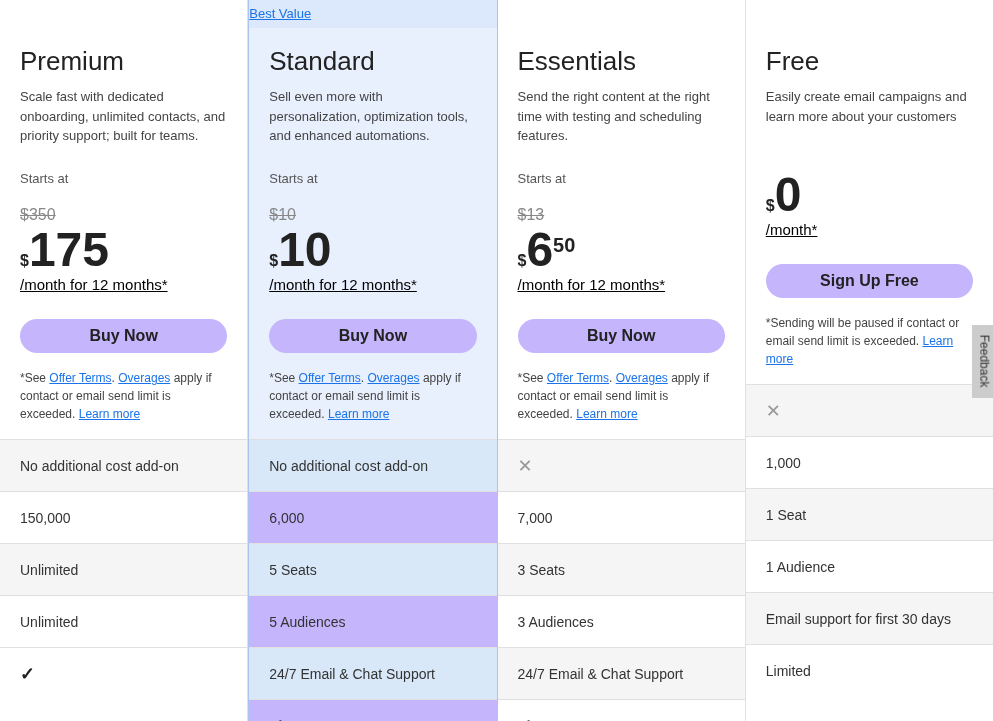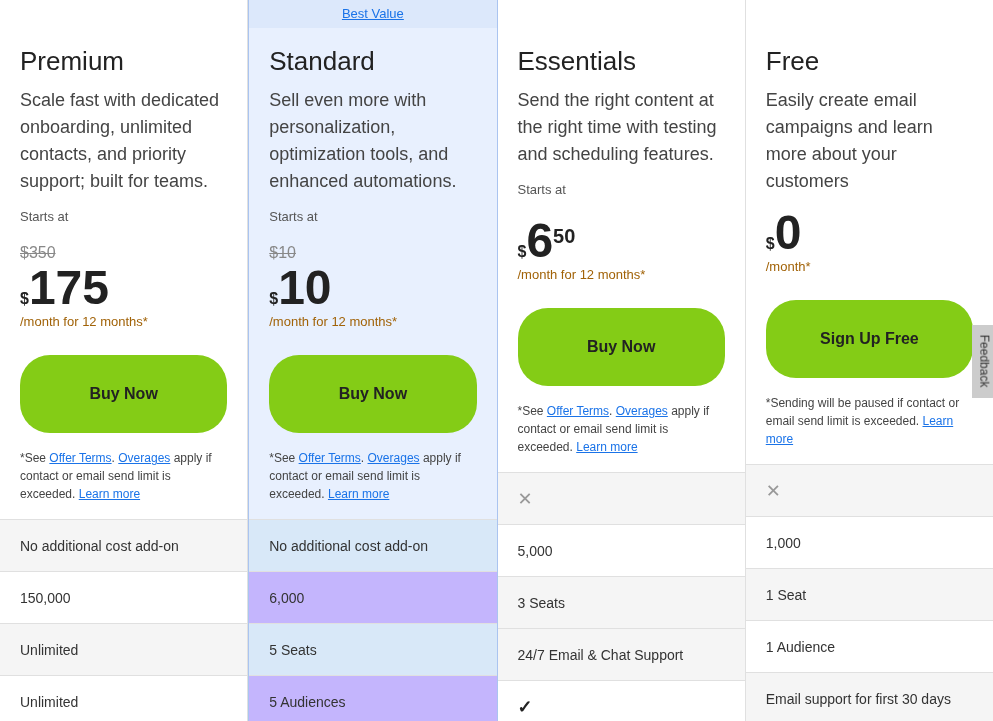--- a/index.html
+++ b/index.html
@@ -27,21 +27,21 @@
     }
 
     .plan-col.highlighted {
       background: #e8f0fe;
       border-left: 1px solid #aac4f0;
       border-right: 1px solid #aac4f0;
       margin-top: 0;
     }
 
     .best-value-banner {
-      text-align: center;
+      text-align: left;
       padding: 6px 0 4px;
       font-size: 13px;
       color: #1a73e8;
       text-decoration: underline;
       font-weight: 500;
       height: 28px;
       background: #dce8fb;
     }
 
     .no-banner {
@@ -53,21 +53,21 @@
     }
 
     .plan-name {
       font-size: 26px;
       font-weight: 400;
       margin-bottom: 10px;
       line-height: 1.2;
     }
 
     .plan-desc {
-      font-size: 18px;
+      font-size: 13px;
       color: #444;
       line-height: 1.5;
       min-height: 70px;
       margin-bottom: 14px;
     }
 
     .starts-at {
       font-size: 13px;
       color: #555;
       margin-bottom: 20px;
@@ -100,31 +100,32 @@
     }
 
     .price-cents {
       font-size: 20px;
       font-weight: 600;
       align-self: flex-start;
       margin-top: 8px;
     }
 
     .price-period {
-      font-size: 13px;
-      color: #a16207;
+      font-size: 15px;
+      color: #000000;
       margin-bottom: 16px;
+      text-decoration: underline;
     }
 
     .btn-buy {
       display: block;
       width: calc(100% - 40px);
       margin: 0 20px 16px;
-      padding: 30px 0;
-      background: #84cc16;
+      padding: 8px 0;
+      background: #c4b5fd;
       border: none;
       border-radius: 30px;
       font-size: 16px;
       font-weight: 700;
       color: #222;
       cursor: pointer;
       text-align: center;
     }
 
     .footnote {
@@ -238,34 +239,36 @@
       <div class="feature-row">
         <span class="check-icon">✓</span>
       </div>
     </div>
     <div class="plan-col">
       <div class="no-banner"></div>
       <div class="plan-header">
         <div class="plan-name">Essentials</div>
         <div class="plan-desc">Send the right content at the right time with testing and scheduling features.</div>
         <div class="starts-at">Starts at</div>
+        <div class="original-price">$13</div>
         <div class="current-price-row">
           <span class="price-dollar-sign">$</span>
           <span class="price-main">6</span>
           <span class="price-cents">50</span>
         </div>
         <div class="price-period">/month for 12 months*</div>
       </div>
       <button class="btn-buy">Buy Now</button>
       <div class="footnote">*See <span class="footnote-link">Offer Terms</span>. <span class="footnote-link">Overages</span> apply if contact or email send limit is exceeded. <span class="footnote-link">Learn more</span></div>
       <div class="feature-row shaded">
         <span class="cross-icon">✕</span>
       </div>
-      <div class="feature-row">5,000</div>
+      <div class="feature-row">7,000</div>
       <div class="feature-row shaded">3 Seats</div>
+      <div class="feature-row">3 Audiences</div>
       <div class="feature-row shaded">24/7 Email &amp; Chat Support</div>
       <div class="feature-row">
         <span class="check-icon">✓</span>
       </div>
     </div>
     <div class="plan-col">
       <div class="no-banner"></div>
       <div class="plan-header">
         <div class="plan-name">Free</div>
         <div class="plan-desc">Easily create email campaigns and learn more about your customers</div>

